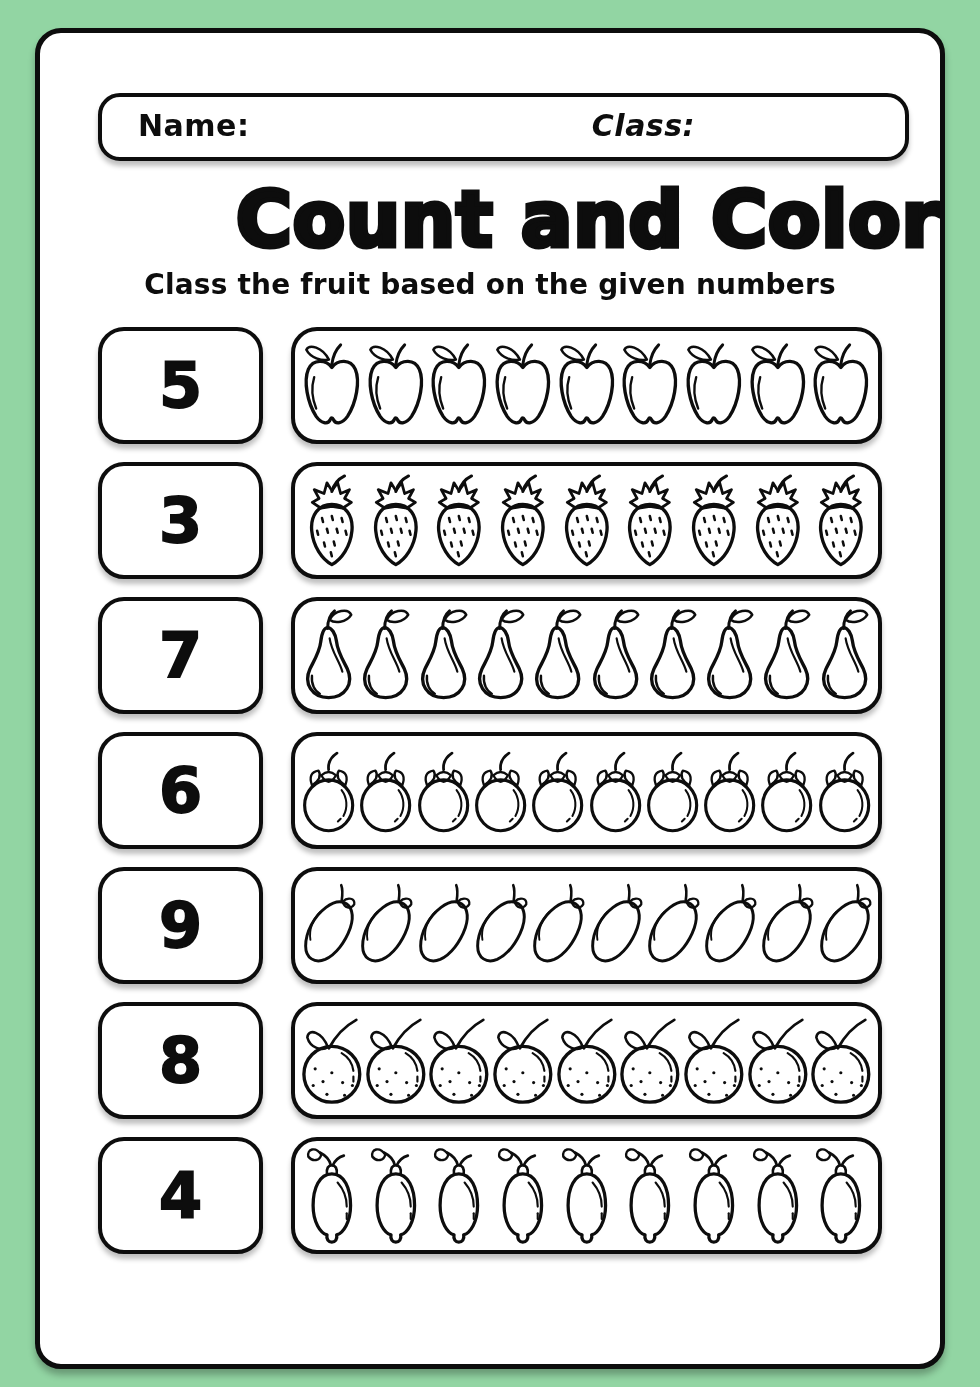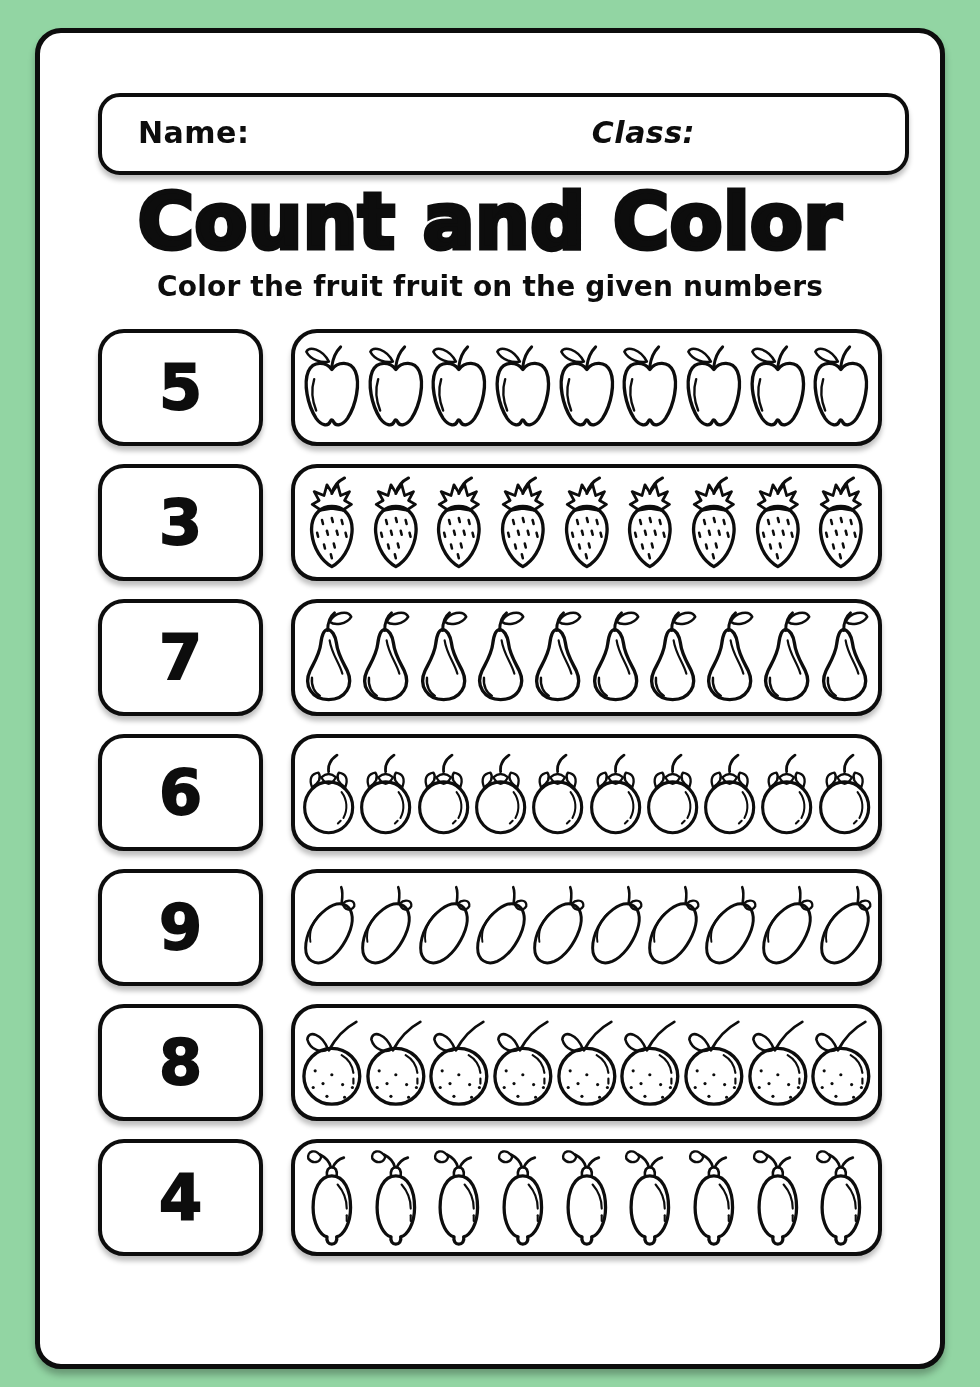--- a/index.html
+++ b/index.html
@@ -12,33 +12,33 @@
   }
   .page {
     position: absolute; left: 35px; top: 28px; width: 910px; height: 1341px;
     background: #ffffff;
     border: 5px solid #0d0d0d;
     border-radius: 26px;
     box-shadow: 0 6px 7px rgba(0,0,0,0.28);
     overflow: hidden;
   }
   .header-box {
-    margin: 60px 31px 0 58px; height: 82px;
+    margin: 60px 31px 0 58px; height: 68px;
     border: 4px solid #0d0d0d; border-radius: 22px;
     box-shadow: 0 5px 5px rgba(0,0,0,0.25);
     position: relative; background:#fff;
   }
   .header-label {
     position: absolute; top: 50%; transform: translateY(-54%);
     font-size: 30px; font-weight: 600; letter-spacing: 0.5px;
   }
   .name-label { left: 36px; }
   .class-label { left: 61%; font-style: italic; }
   .title {
-    margin-top: 4px; text-align: center;
+    margin-top: 16px; text-align: right;
     font-size: 76px; font-weight: 800; line-height: 1.12;
     letter-spacing: 1px;
     -webkit-text-stroke: 5px #0d0d0d;
   }
   .subtitle {
     margin-top: 6px; text-align: center;
     font-size: 28px; font-weight: 600; letter-spacing: 0.2px;
   }
   .rows {
     margin: 26px 58px 0 58px;
@@ -70,21 +70,21 @@
 <body>
 
 <div class="page">
 
   <div class="header-box">
     <span class="header-label name-label">Name:</span>
     <span class="header-label class-label">Class:</span>
   </div>
 
   <div class="title">Count and Color</div>
-  <div class="subtitle">Color the fruit fruit on the given numbers</div>
+  <div class="subtitle">Class the fruit based on the given numbers</div>
 
   <div class="rows" id="rows">
       <div class="row">
         <div class="numbox">
           <span class="num">5</span>
         </div>
         <div class="fruitbox">
           <div class="slot">
             <svg viewBox="0 0 64 100">
     <path stroke="#0d0d0d" fill="none" stroke-linecap="round" stroke-linejoin="round" stroke-width="3.4" d="M32,31 C26,23 13,22 8,33 C3,45 7,67 16,81 C21,88 28,90 30.5,84 C31.3,82 32.7,82 33.5,84 C36,90 43,88 48,81 C57,67 61,45 56,33 C51,22 38,23 32,31 Z"></path>

